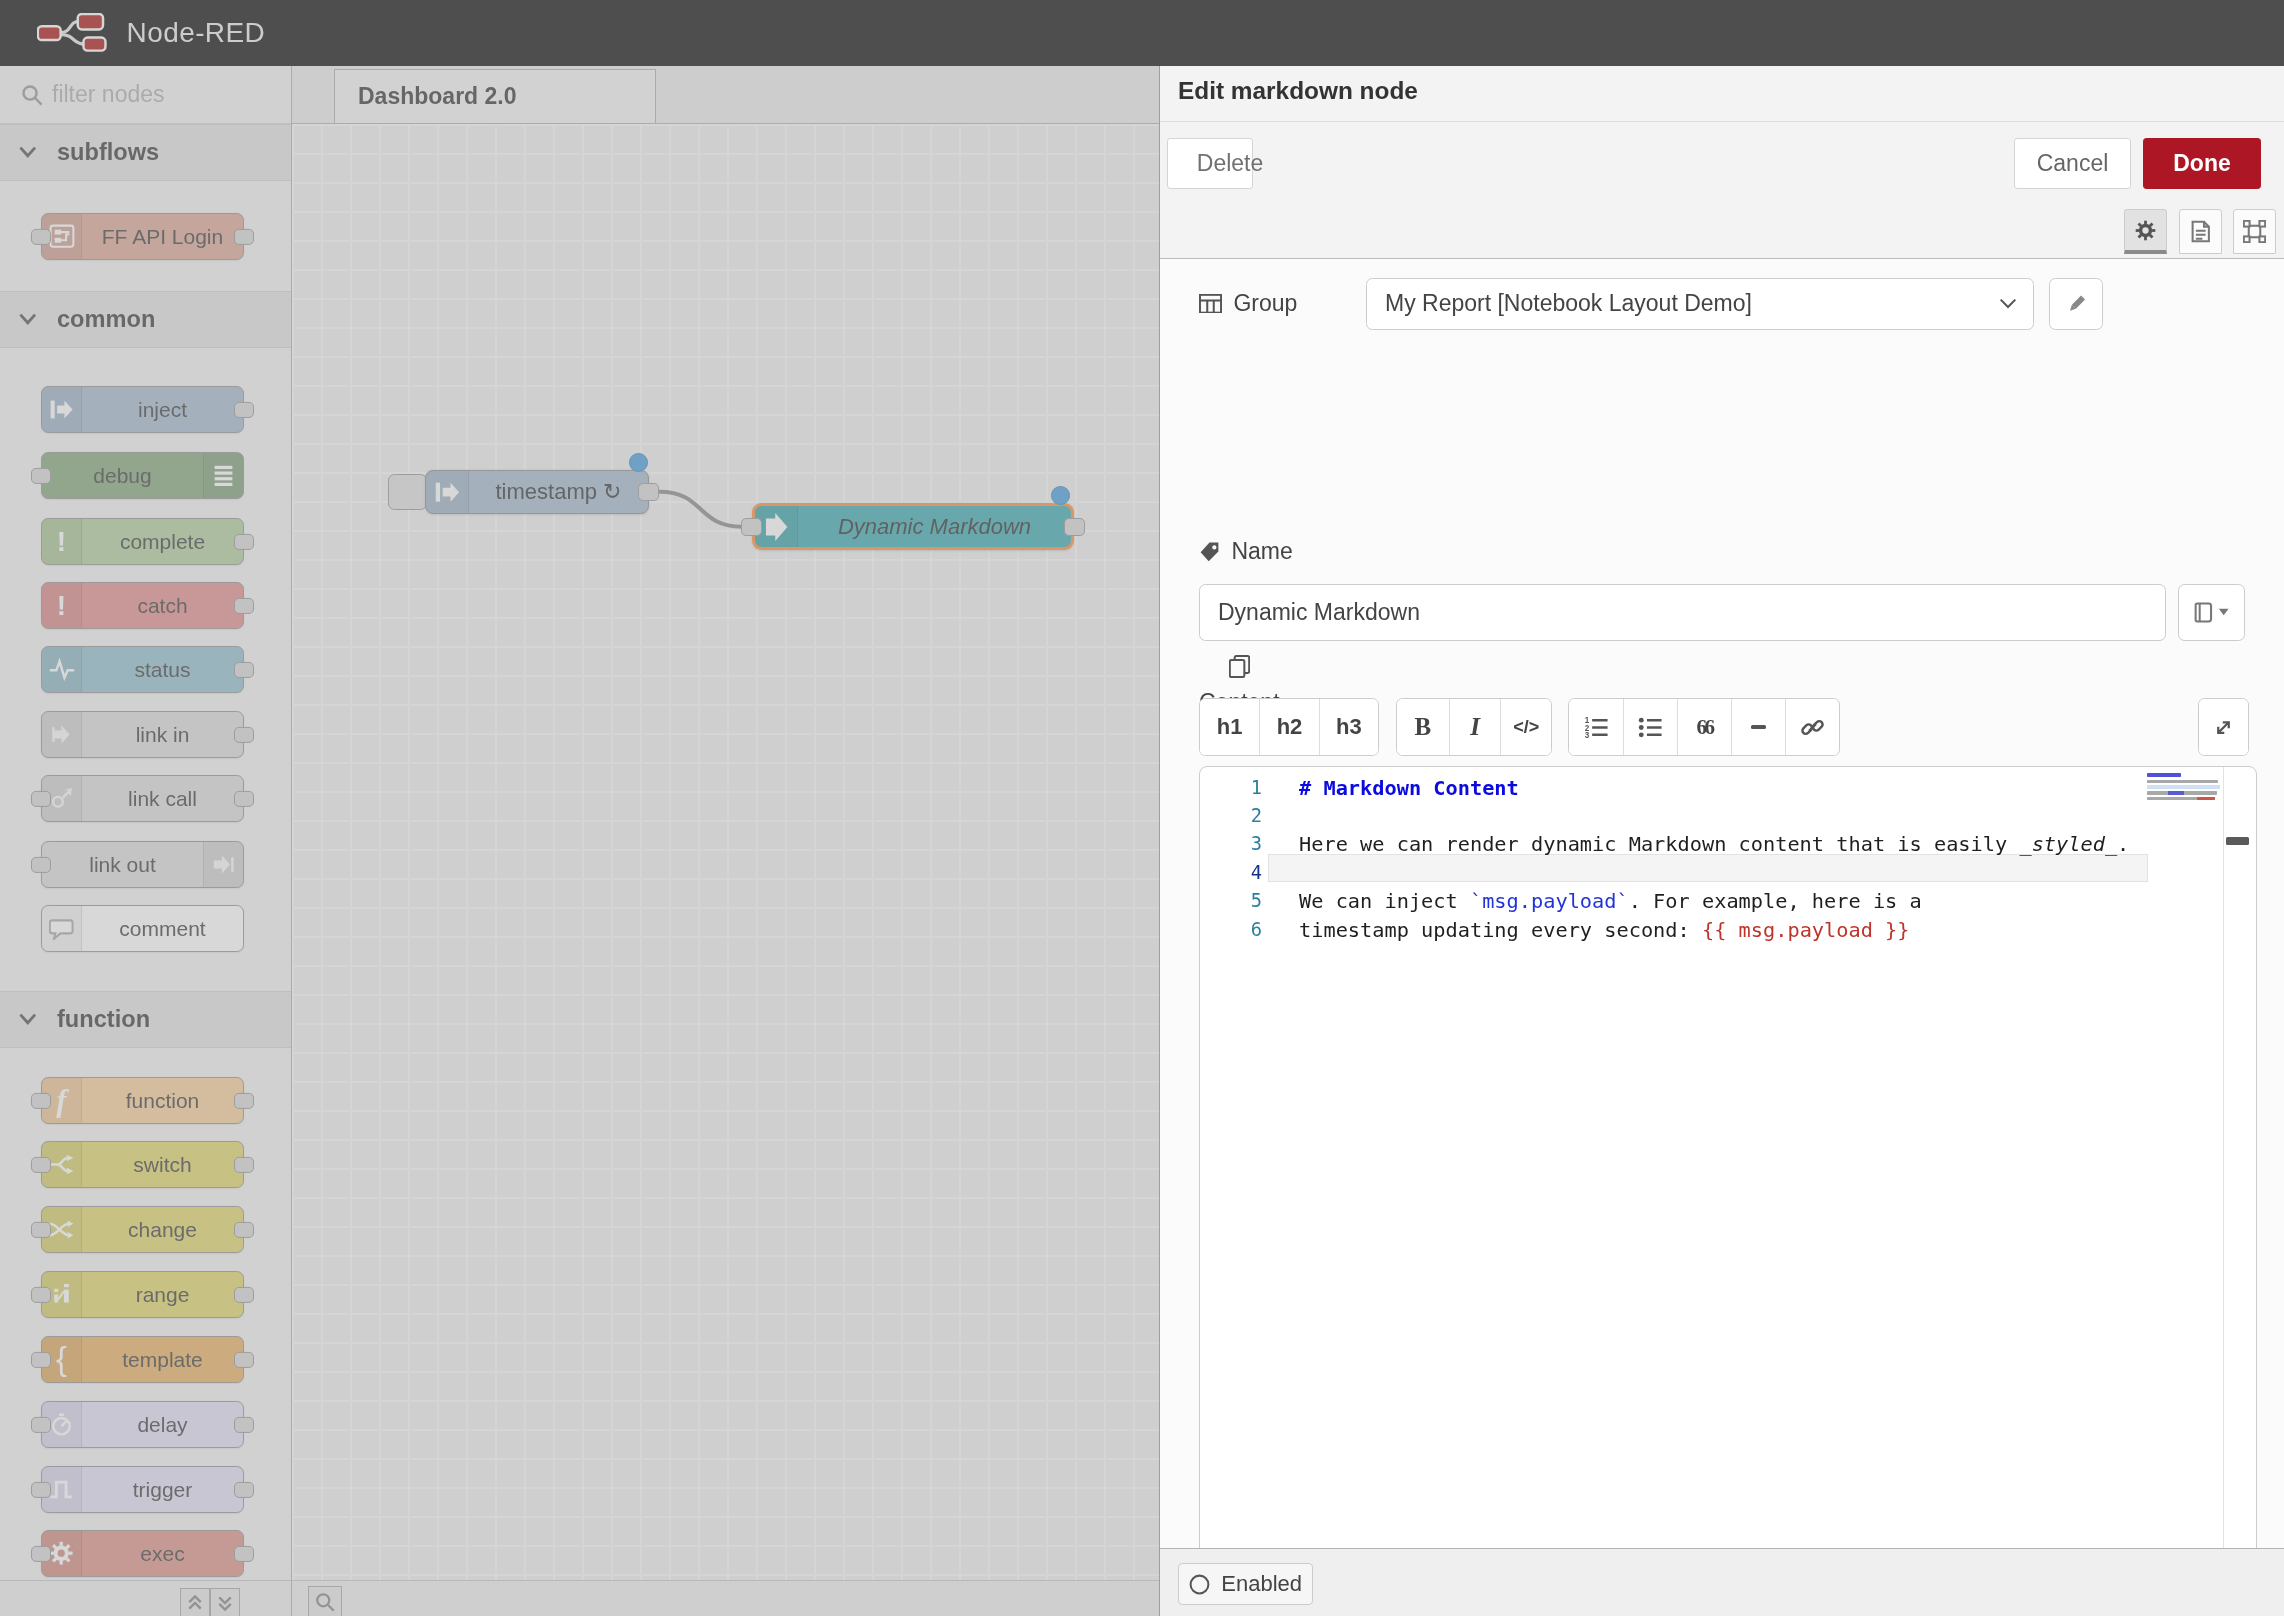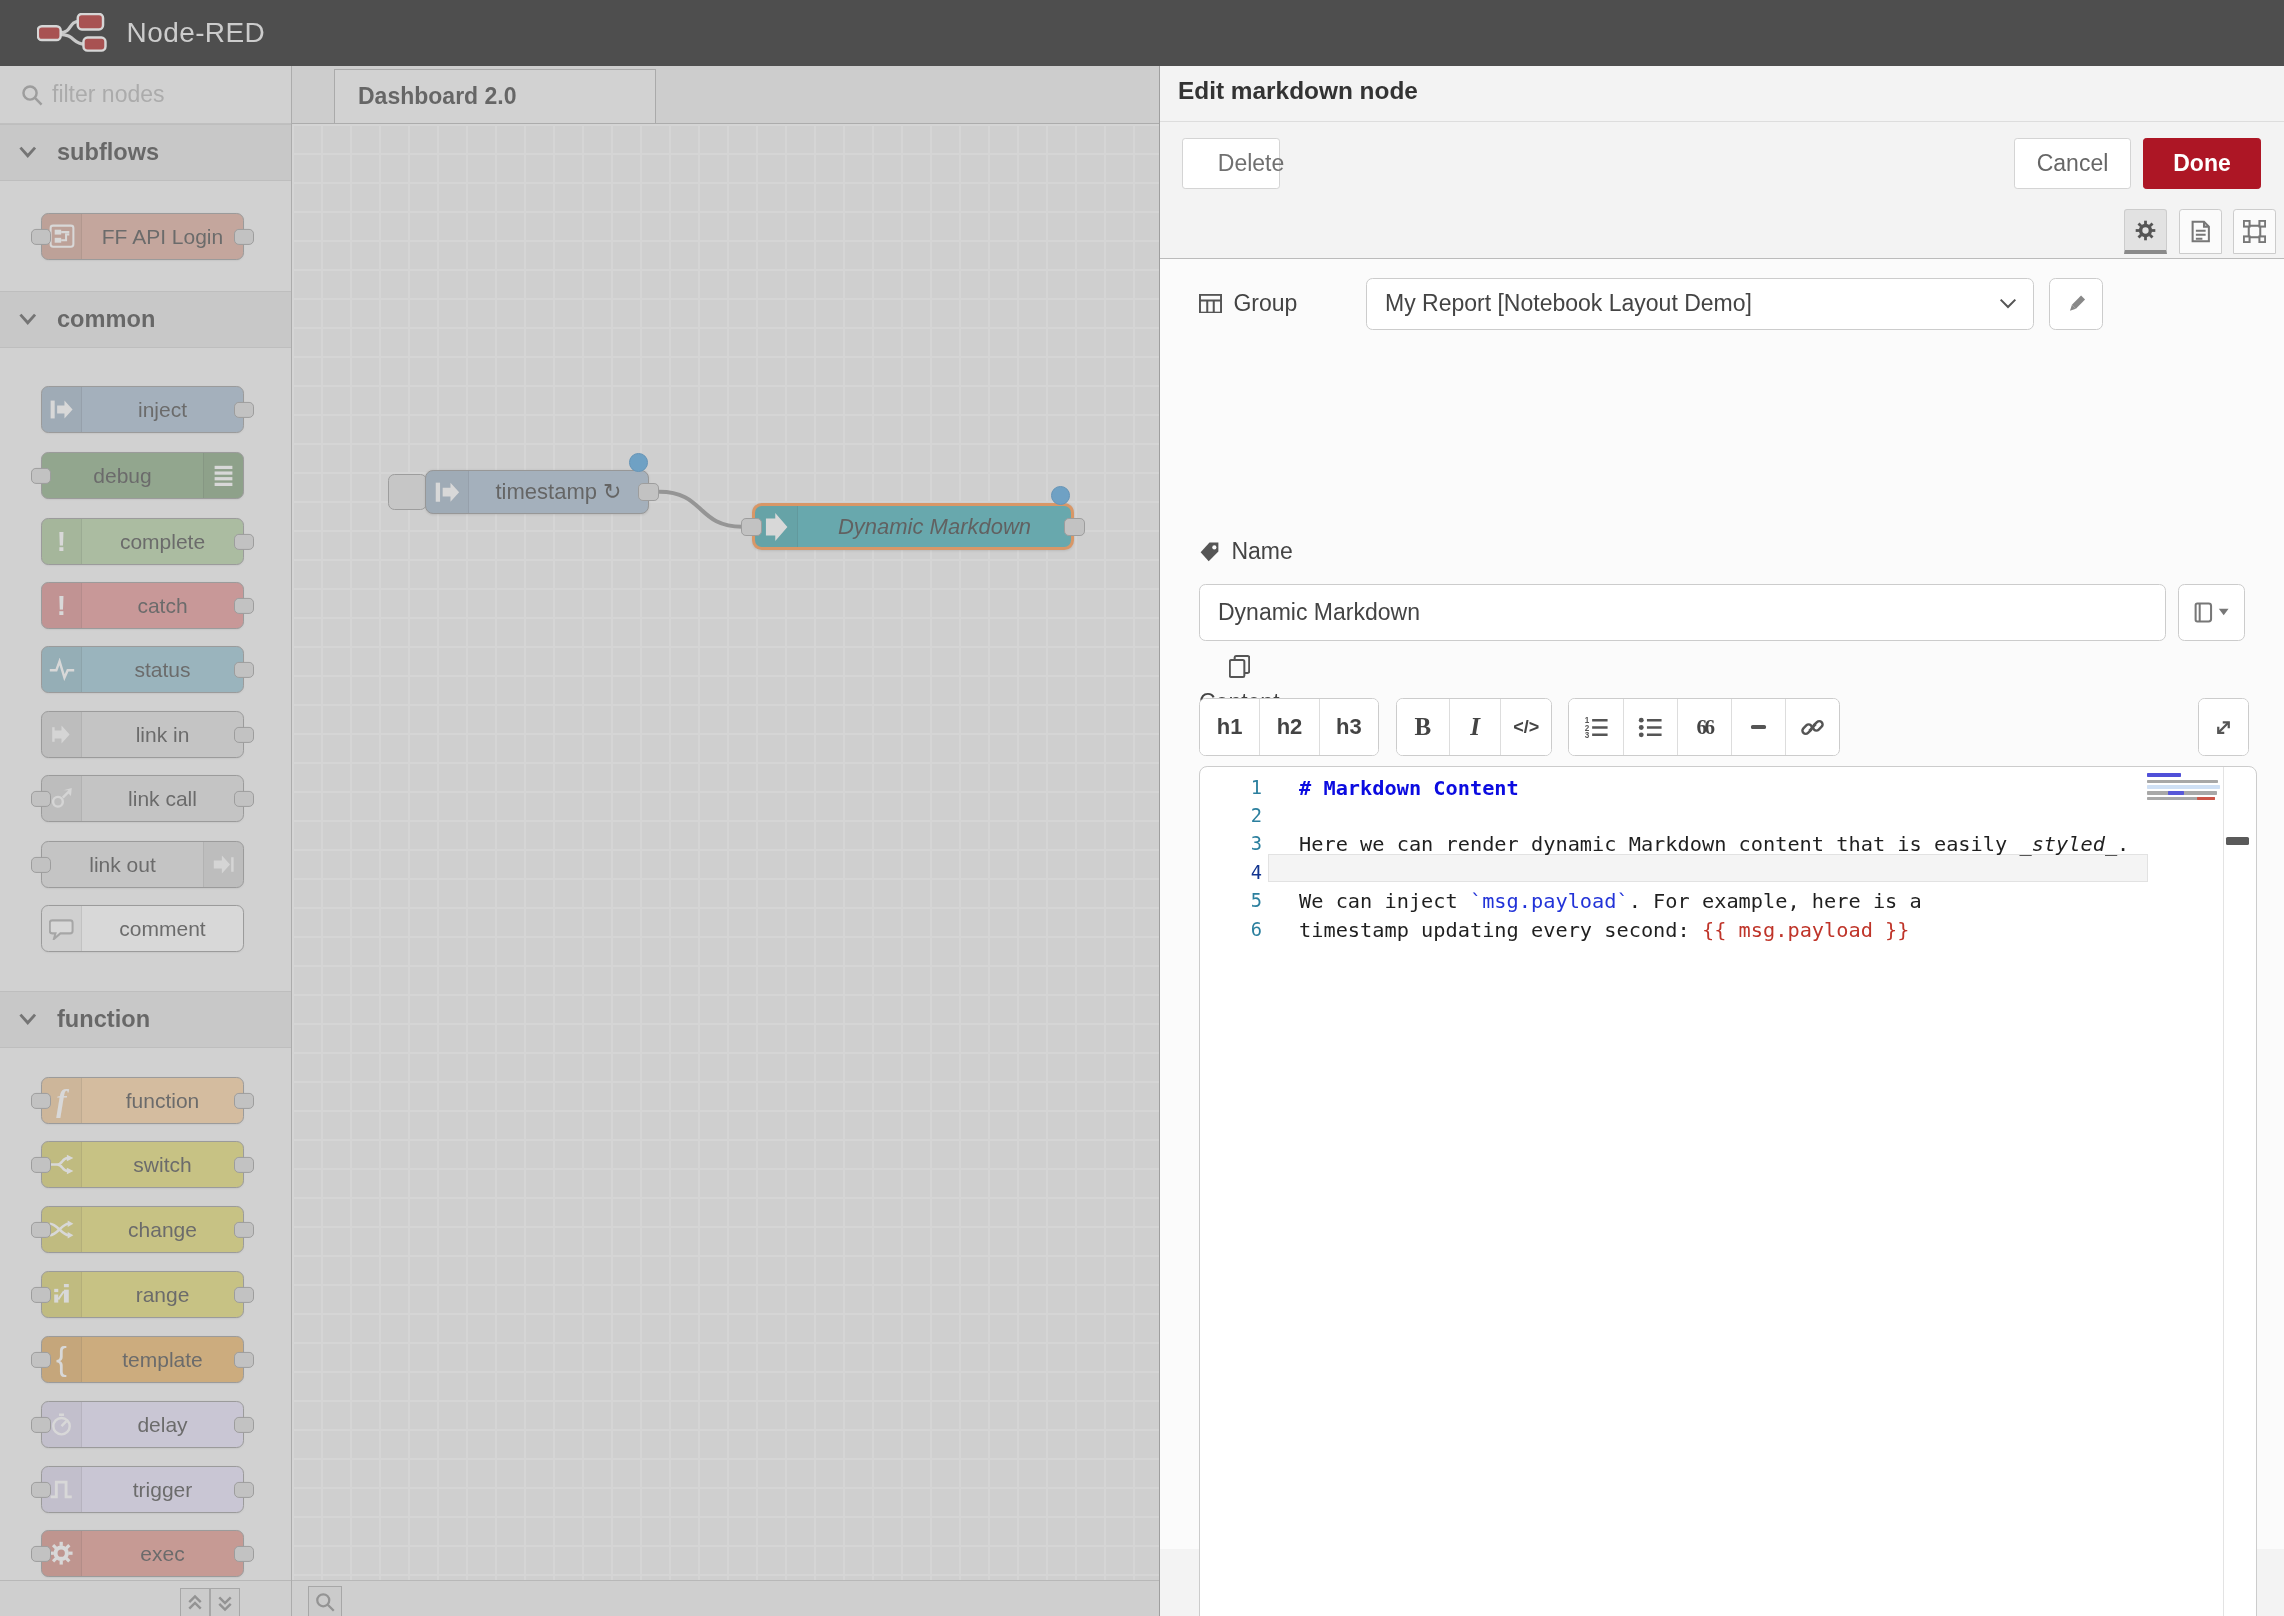--- a/index.html
+++ b/index.html
@@ -46,21 +46,21 @@
   .blue-dot{position:absolute;width:18.7px;height:18.7px;border-radius:50%;background:#4aa0dc;border:1.6px solid #3d8cc6;box-sizing:border-box;}
 
   
   #shade{position:absolute;left:0;top:66px;width:1159px;height:1551px;background:rgba(163,163,163,0.42);z-index:40;}
 
   
   #tray{position:absolute;left:1159px;top:66px;width:1125px;height:1551px;background:#f3f3f3;border-left:0.8px solid #9f9f9f;box-sizing:border-box;z-index:50;}
   #tray-title{position:absolute;left:18px;top:11.4px;font-size:24.4px;font-weight:bold;color:#333;}
   #tray-sep{position:absolute;left:0;top:55px;width:100%;border-bottom:0.8px solid #ddd;}
   .tray-btn{position:absolute;top:72px;height:51px;box-sizing:border-box;border:0.8px solid #d4d4d4;border-radius:3.2px;background:#fff;font-size:23px;color:#707070;display:flex;align-items:center;justify-content:center;cursor:pointer;}
-  #btn-delete{left:22px;width:98px;padding-left:40px;}
+  #btn-delete{left:7px;width:86px;padding-left:40px;}
   #btn-cancel{left:854px;width:117px;color:#666;}
   #btn-done{left:983px;width:118px;background:#AD1625;border-color:#AD1625;color:#fff;font-weight:bold;}
   #tabs-row{position:absolute;left:0;top:139px;width:100%;height:54px;border-bottom:0.8px solid #bbb;box-sizing:border-box;background:#f3f3f3;}
   #tab-properties{position:absolute;left:9.7px;top:0;width:323px;height:54px;background:#fbfbfb;border:0.8px solid #bbb;border-bottom:none;border-radius:3.2px 3.2px 0 0;box-sizing:border-box;display:flex;align-items:center;}
   #tab-properties .tp-label{margin-left:13px;font-size:23px;font-weight:bold;color:#444;}
   .tabicon-btn{position:absolute;top:4.1px;width:43px;height:45px;background:#fbfbfb;border:0.8px solid #ccc;border-radius:3.2px 3.2px 0 0;box-sizing:border-box;display:flex;align-items:center;justify-content:center;color:#555;}
   .tabicon-btn.active{background:#e2e2e2;border-bottom:4.1px solid #8a8a8a;}
   #form{position:absolute;left:0;top:193px;width:100%;height:1290px;background:#fbfbfb;}
   .form-label{position:absolute;display:flex;align-items:center;gap:11.4px;font-size:23px;color:#444;}
   #group-select{position:absolute;left:206px;top:18.7px;width:668px;height:52px;background:#fff;border:0.8px solid #ccc;border-radius:6.5px;box-sizing:border-box;display:flex;align-items:center;cursor:pointer;}
@@ -610,16 +610,24 @@
           <div style="top:25px;left:0;width:68px;height:3.2px;background:#a8a8a8;"></div>
           <div style="top:25px;left:50px;width:18px;height:3.2px;background:#cc5548;"></div>
         </div>
         <div id="ruler">
           <div id="ruler-marker"></div>
         </div>
 
       </div>
     </div>
 
+    <div id="tray-footer">
+      <div id="enabled-btn">
+        <svg width="21" height="21" viewBox="0 0 26 26">
+            <circle cx="13" cy="13" r="11" stroke="#555" stroke-width="2.5" fill="none"></circle>
+          </svg>
+        <span>Enabled</span>
+      </div>
+    </div>
   </div>
 
 </div>
 
 
 </body></html>

